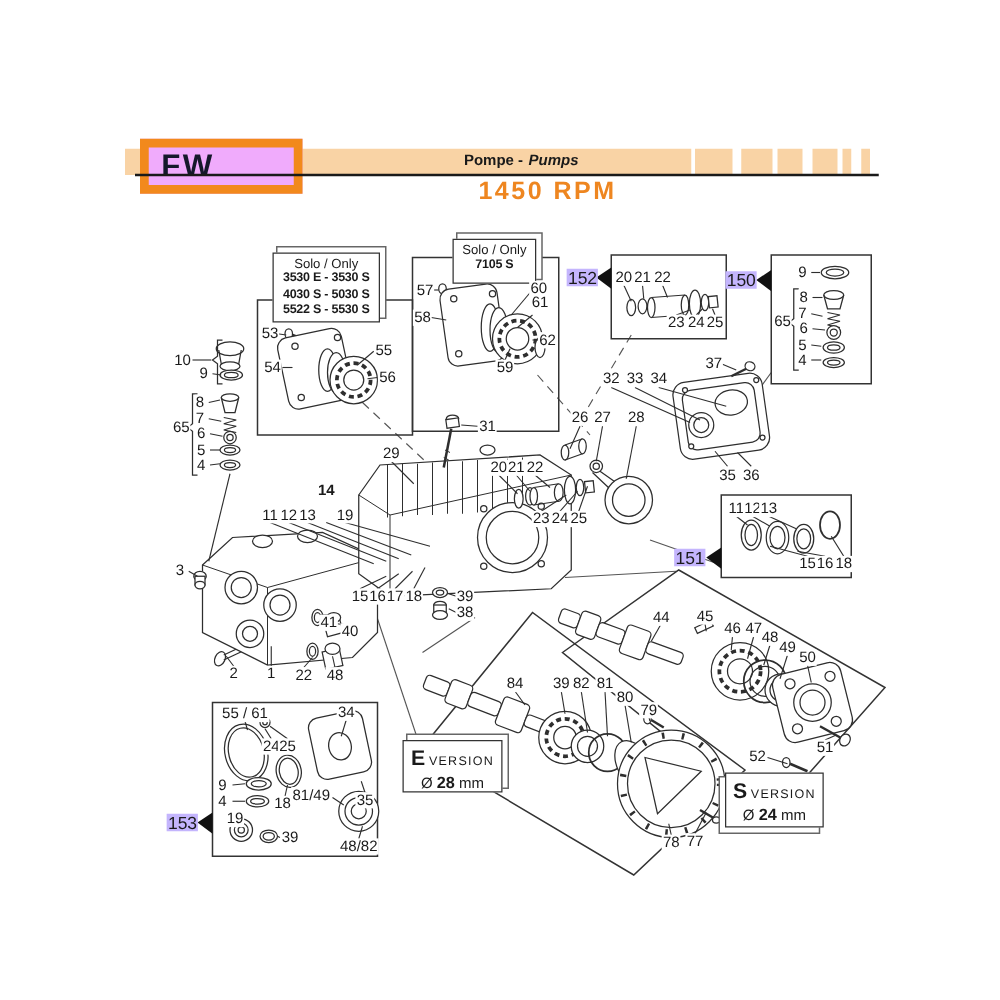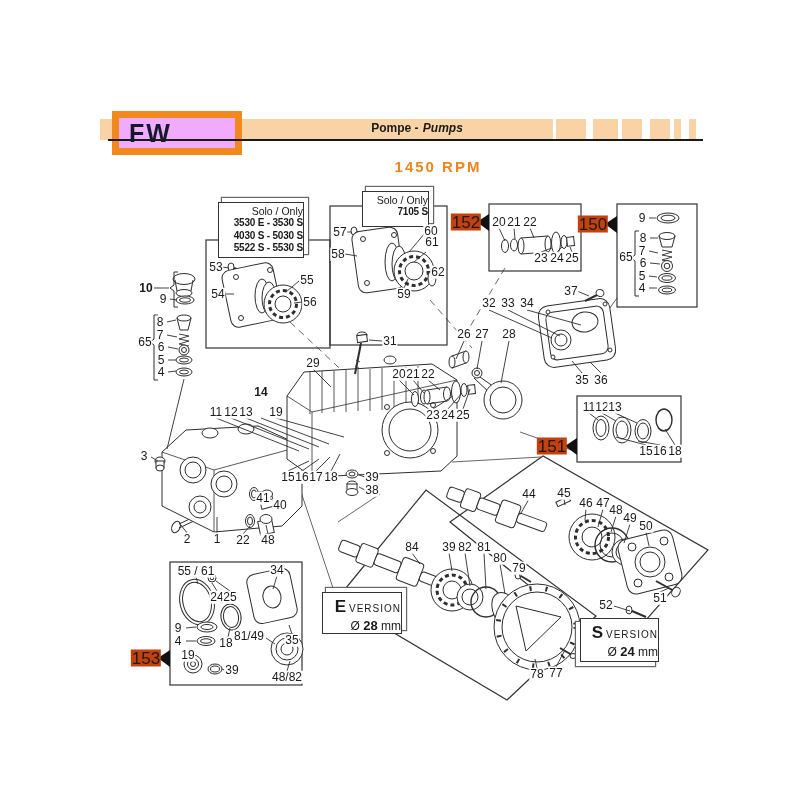--- a/index.html
+++ b/index.html
@@ -6,28 +6,28 @@
   .page{position:relative;width:800px;height:800px;background:#fff;overflow:hidden;
         font-family:"Liberation Sans",sans-serif;color:#1a1a1a;}
   .band{position:absolute;top:119px;height:21px;background:var(--peach,#F9D3A5);}
   .hrule{position:absolute;left:108px;top:139px;width:595px;height:2px;background:#1a1a1a;z-index:4;}
   .logo{position:absolute;left:112px;top:111px;width:106px;height:30px;background:#f0abfc;
         border:7px solid var(--accent,#F2891C);z-index:3;display:flex;align-items:center;padding-left:10px;}
   .logo span{font-size:25px;font-weight:bold;color:#15182b;letter-spacing:2px;line-height:1;}
   .subtitle{position:absolute;left:297px;top:121px;width:240px;text-align:center;
             font-size:12px;font-weight:bold;z-index:3;}
   .subtitle .it{font-style:italic;margin-left:1px;}
-  .rpm{position:absolute;left:318px;top:142px;width:240px;text-align:center;font-size:15px;
-       font-weight:bold;color:var(--title,#EE8620);letter-spacing:2px;z-index:3;margin-top:16px;}
+  .rpm{position:absolute;left:318px;top:142px;width:240px;text-align:center;font-size:20px;
+       font-weight:bold;color:var(--title,#EE8620);letter-spacing:2px;z-index:3;}
   svg.art{position:absolute;left:0;top:0;z-index:1;}
   .co{position:absolute;transform:translate(-50%,-50%);font-size:12px;line-height:1.05;
       background:#fff;padding:0 1px;white-space:nowrap;z-index:2;}
-  .ref{position:absolute;transform:translate(-50%,-50%);font-size:17px;line-height:1;
-       background:#c2410c;padding:0 1px;z-index:2;}
-  .card{position:absolute;background:#fff;border:1.2px solid #333;z-index:2;text-align:right;
+  .ref{position:absolute;transform:translate(-50%,-50%);font-size:14px;line-height:1;
+       background:#c4b5fd;padding:0 1px;z-index:2;}
+  .card{position:absolute;background:#fff;border:1.2px solid #333;z-index:2;text-align:center;
         box-shadow:4px -4px 0 0 #fff,4px -4px 0 1.2px #666;}
   .card.shadow-dl{box-shadow:-4px 4px 0 0 #fff,-4px 4px 0 1.2px #666;}
   .card .t{font-size:10.5px;padding-top:2px;}
   .card .m{font-size:10px;font-weight:bold;line-height:1.25;letter-spacing:-0.2px;}
   .vcard-row1{font-size:10px;letter-spacing:1px;padding-top:4px;}
   .vcard-row1 b{font-size:17px;letter-spacing:0;margin-right:3px;}
   .vcard-row2{font-size:12px;padding-top:1px;}
   .vcard-row2 b{font-size:13px;}
 </style>
 </head>
@@ -461,21 +461,21 @@
   <div class="card" id="card-e" style="left:322px;top:592px;width:78px;height:40px;">
     <div class="vcard-row1"><b>E</b><span>VERSION</span></div>
     <div class="vcard-row2"><span>Ø</span> <b>28</b> <span>mm</span></div>
   </div>
   <div class="card shadow-dl" id="card-s" style="left:580px;top:618px;width:77px;height:42px;">
     <div class="vcard-row1"><b>S</b><span>VERSION</span></div>
     <div class="vcard-row2"><span>Ø</span> <b>24</b> <span>mm</span></div>
   </div>
 
   <div id="callouts">
-      <span class="co" style="left: 146px; top: 288px; font-weight: bold;">10</span>
+      <span class="co" style="left: 146px; top: 288px;">10</span>
       <span class="co" style="left: 163px; top: 299px;">9</span>
       <span class="co" style="left: 160px; top: 322px;">8</span>
       <span class="co" style="left: 160px; top: 335px;">7</span>
       <span class="co" style="left: 145px; top: 342px;">65</span>
       <span class="co" style="left: 161px; top: 347px;">6</span>
       <span class="co" style="left: 161px; top: 360px;">5</span>
       <span class="co" style="left: 161px; top: 372px;">4</span>
       <span class="co" style="left: 144px; top: 456px;">3</span>
       <span class="co" style="left: 216px; top: 412px;">11</span>
       <span class="co" style="left: 231px; top: 412px;">12</span>

